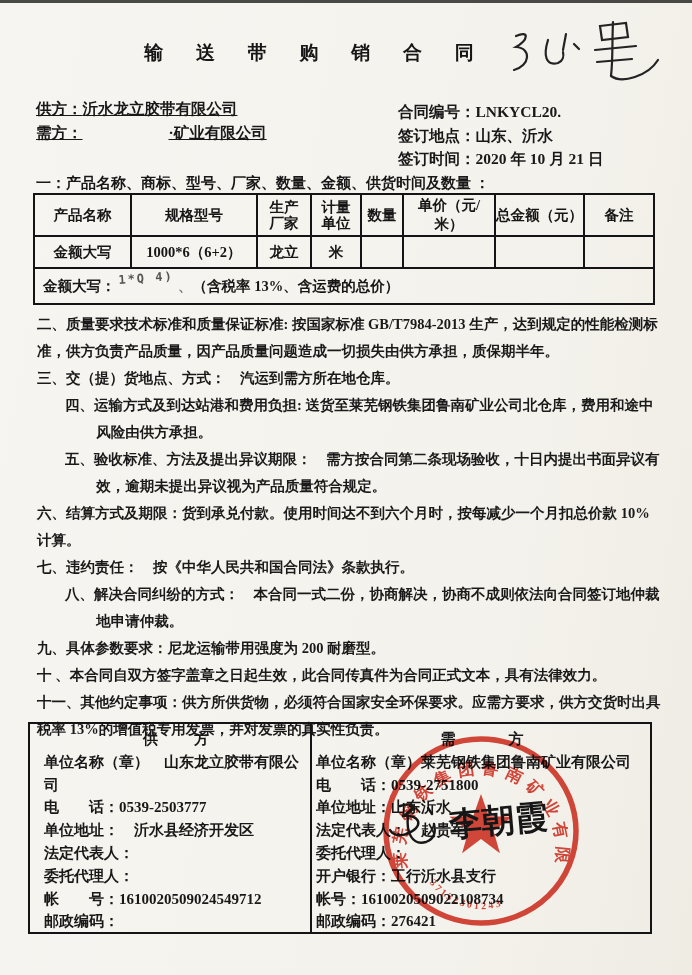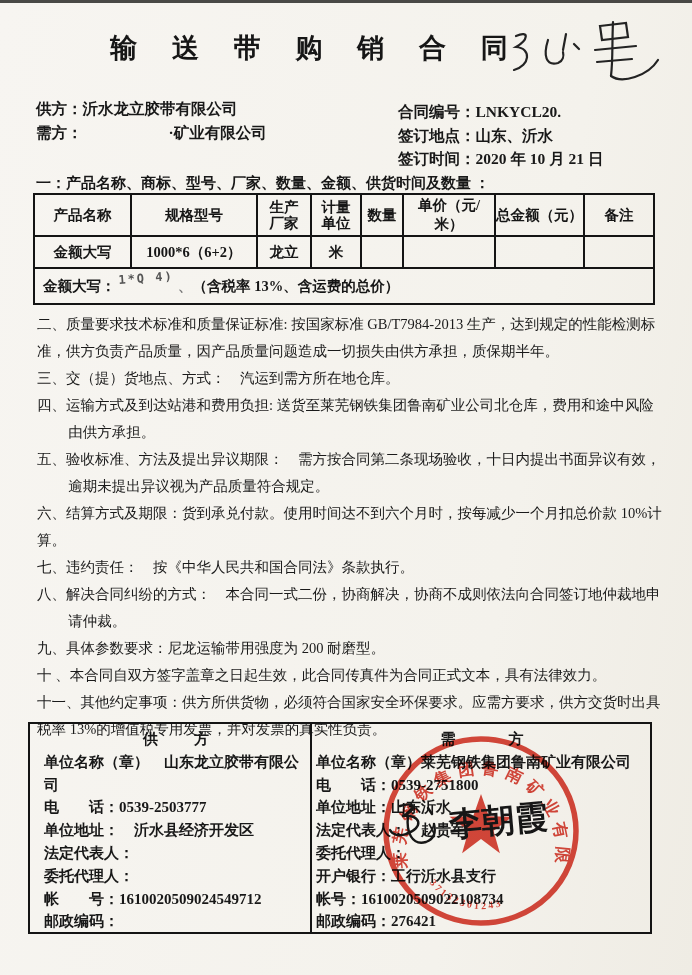--- a/index.html
+++ b/index.html
@@ -7,24 +7,24 @@
     position:relative;
     width:692px;height:975px;
     background:linear-gradient(100deg,#f7f5f1 0%,#f4f2ec 70%,#efece4 100%);
     font-family:"Liberation Serif","DejaVu Serif",serif;
     color:#181818;
     overflow:hidden;
   }
   .abs{position:absolute;}
   .scan-edge{left:0;top:0;width:692px;height:3px;background:#2a2a28;opacity:.85;}
   .title{
-    left:0;right:60px;top:30px;text-align:center;
-    font-size:27px;font-weight:bold;letter-spacing:14px;color:#161616;
-  }
-  .parties{left:36px;top:97px;font-size:15.5px;font-weight:bold;line-height:24px;}
+    left:0;right:60px;top:40px;text-align:center;
+    font-size:19px;font-weight:bold;letter-spacing:14px;color:#161616;
+  }
+  .parties{left:36px;top:97px;font-size:15.5px;font-weight:bold;line-height:24px;text-decoration:underline;}
   .buyer-val{margin-left:86px;margin-top:28px;}
   .meta{left:398px;top:100px;font-size:15.5px;font-weight:bold;line-height:23.5px;}
   .sec1-head{left:36px;top:174px;font-size:15px;font-weight:bold;}
   table.goods{
     position:absolute;left:33px;top:193px;width:620px;
     border-collapse:collapse;table-layout:fixed;
   }
   table.goods td{
     border:2px solid #141414;text-align:center;vertical-align:middle;
     font-size:14.5px;font-weight:bold;padding:1px 0;color:#161616;
@@ -33,22 +33,22 @@
   tr.hdr td{height:32px;}
   tr.row td{height:28px;}
   tr.ftr td{height:32px;text-align:left;padding-left:8px;}
   .hand-amt{
     display:inline-block;font-family:"DejaVu Sans Mono",monospace;
     font-size:12px;color:#555;transform:rotate(-4deg) translateY(-9px);
     font-weight:bold;letter-spacing:2px;
   }
   .ftr-dot{color:#777;}
   .clauses{left:37px;top:311px;width:626px;}
-  p.clause{margin:0;line-height:27px;font-size:14.5px;font-weight:normal;color:#1a1a1a;}
-  p.clause.ind{padding-left:2.15em;text-indent:-2.15em;}
+  p.clause{margin:0;line-height:27px;font-size:14.5px;font-weight:bold;color:#1a1a1a;}
+  p.clause.ind{padding-left:2.15em;text-indent:-2.15em;margin-left:28px;}
   .boxes{
     left:28px;top:722px;width:620px;height:208px;
     border:2.5px solid #141414;display:flex;font-family:Liberation Serif, serif;
   }
   .box-cell{font-size:15px;font-weight:bold;line-height:22.8px;padding-top:4px;}
   .box-left{width:282px;border-right:2.5px solid #141414;padding-left:14px;box-sizing:border-box;}
   .box-right{flex:1;padding-left:4px;box-sizing:border-box;position:relative;}
   .box-head{text-align:center;letter-spacing:2px;}
   .stamp-svg{left:368px;top:726px;mix-blend-mode:multiply;opacity:.9;pointer-events:none;}
   .sig-svg{pointer-events:none;}

